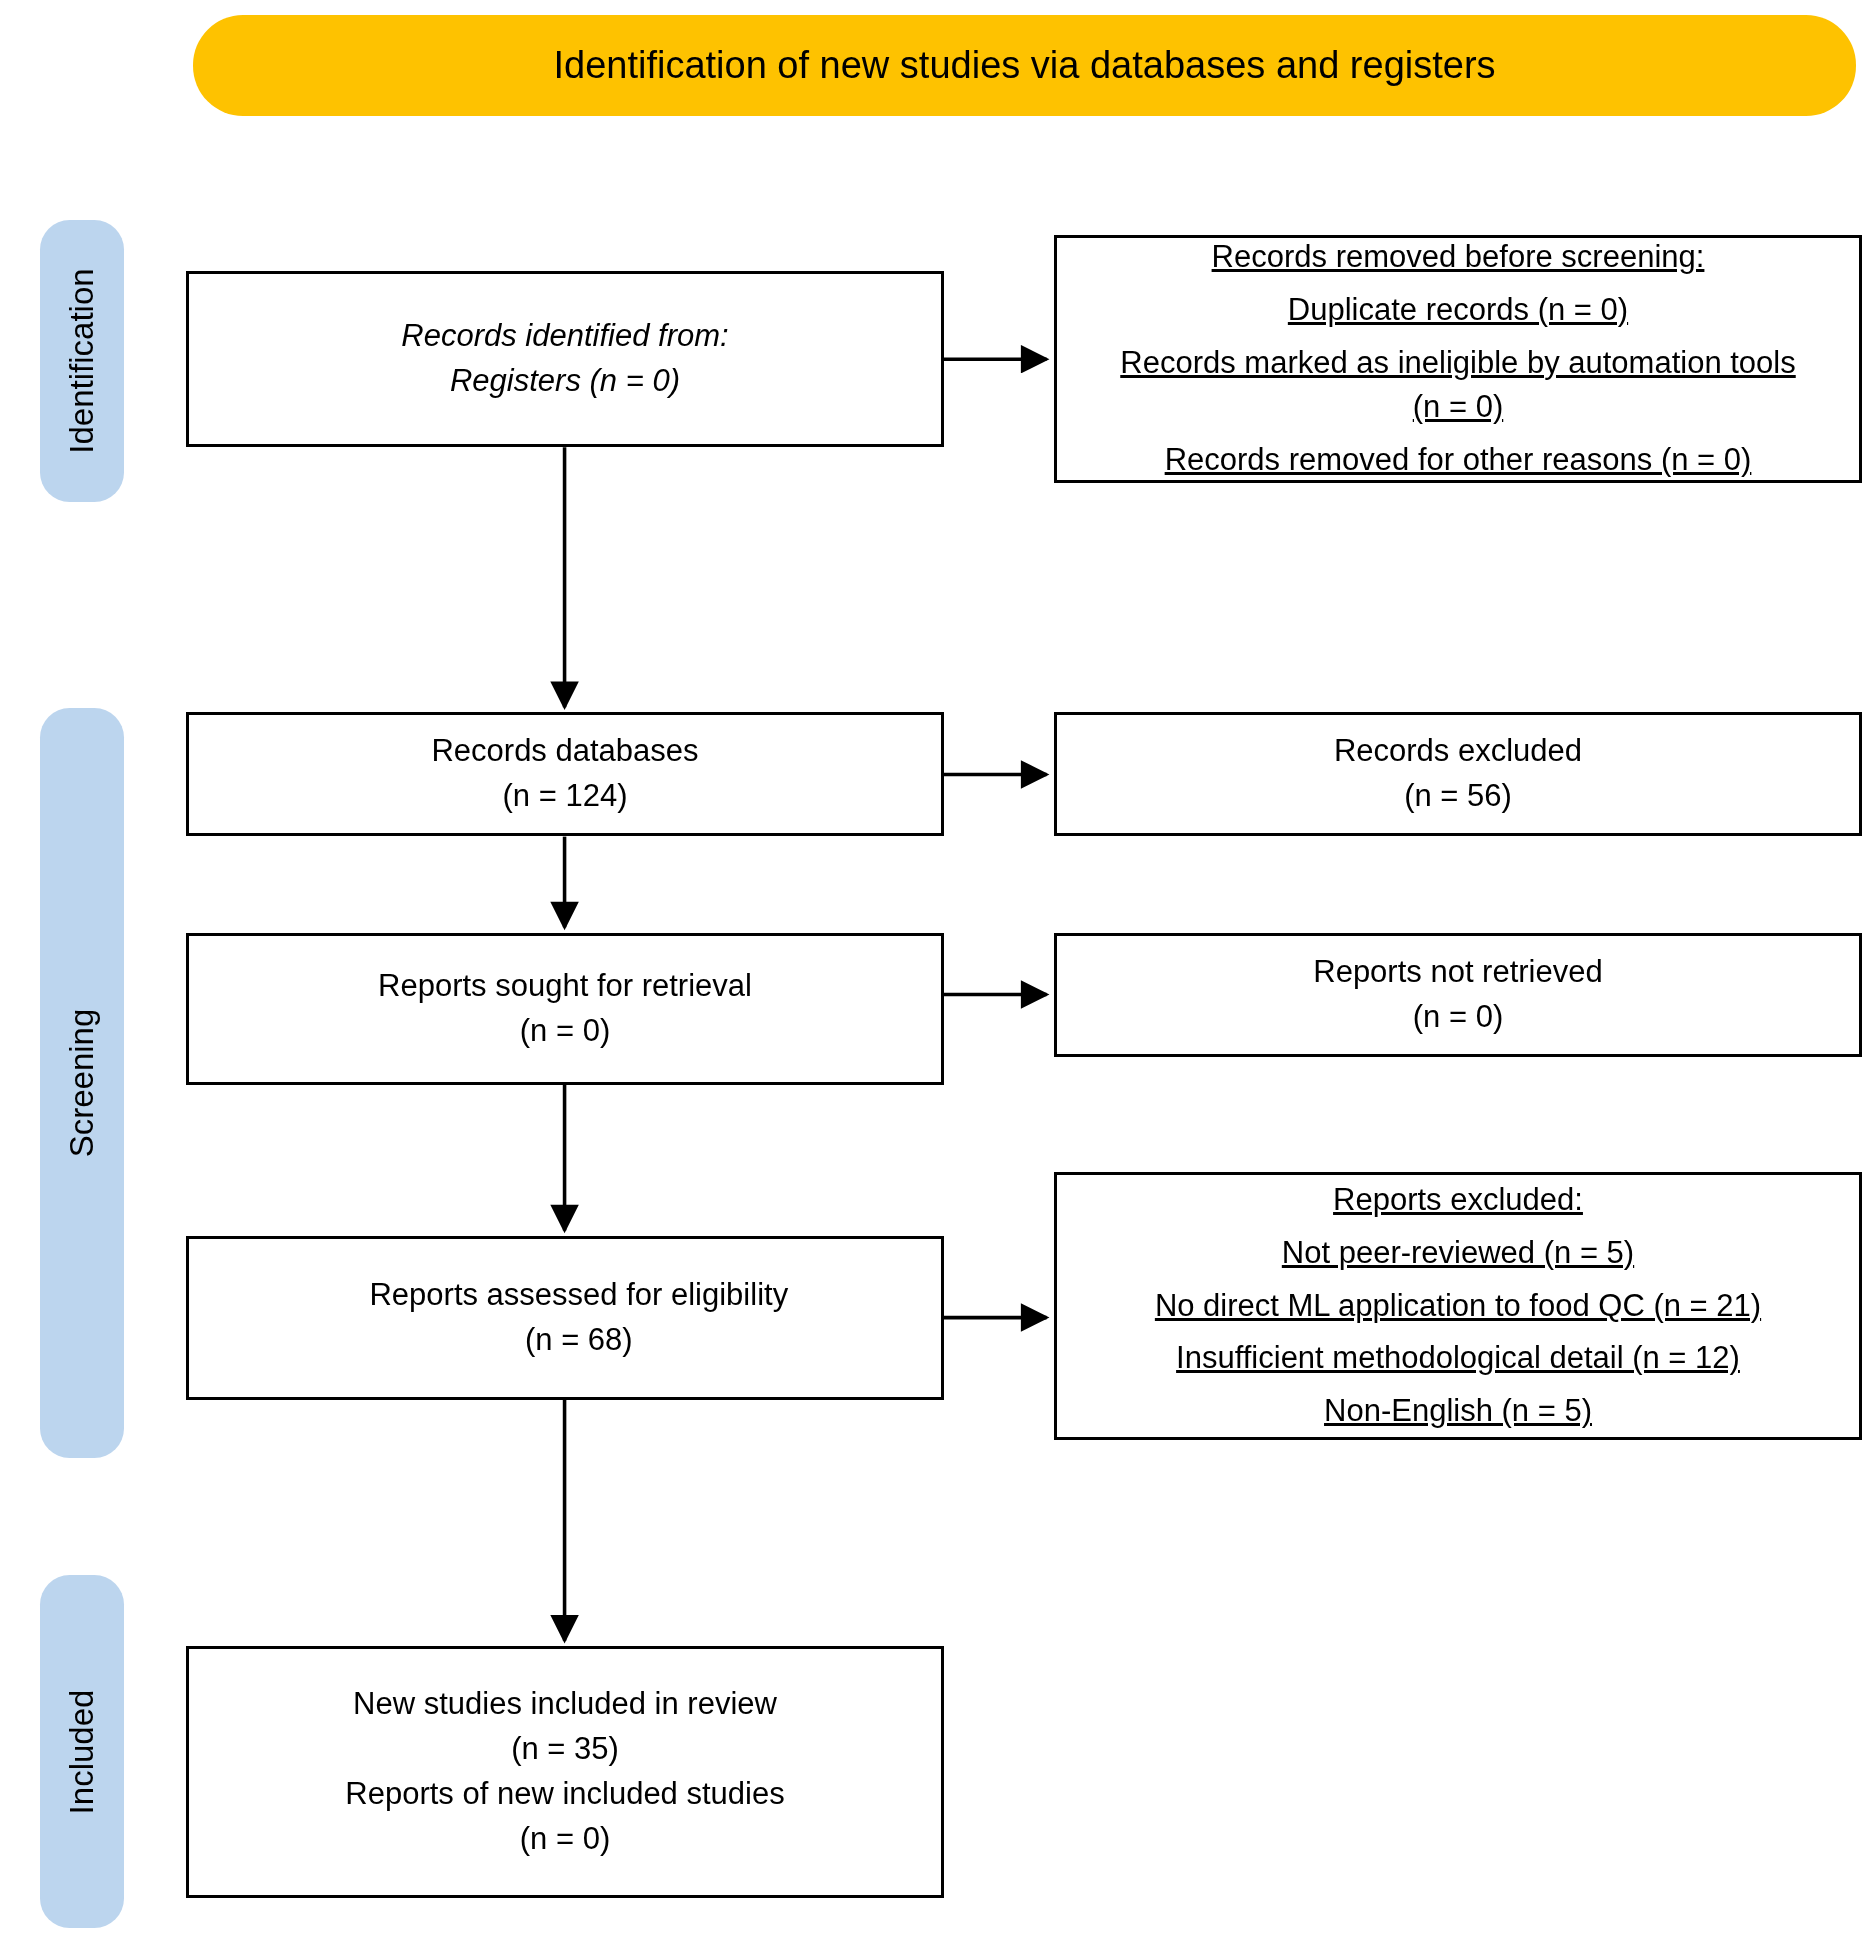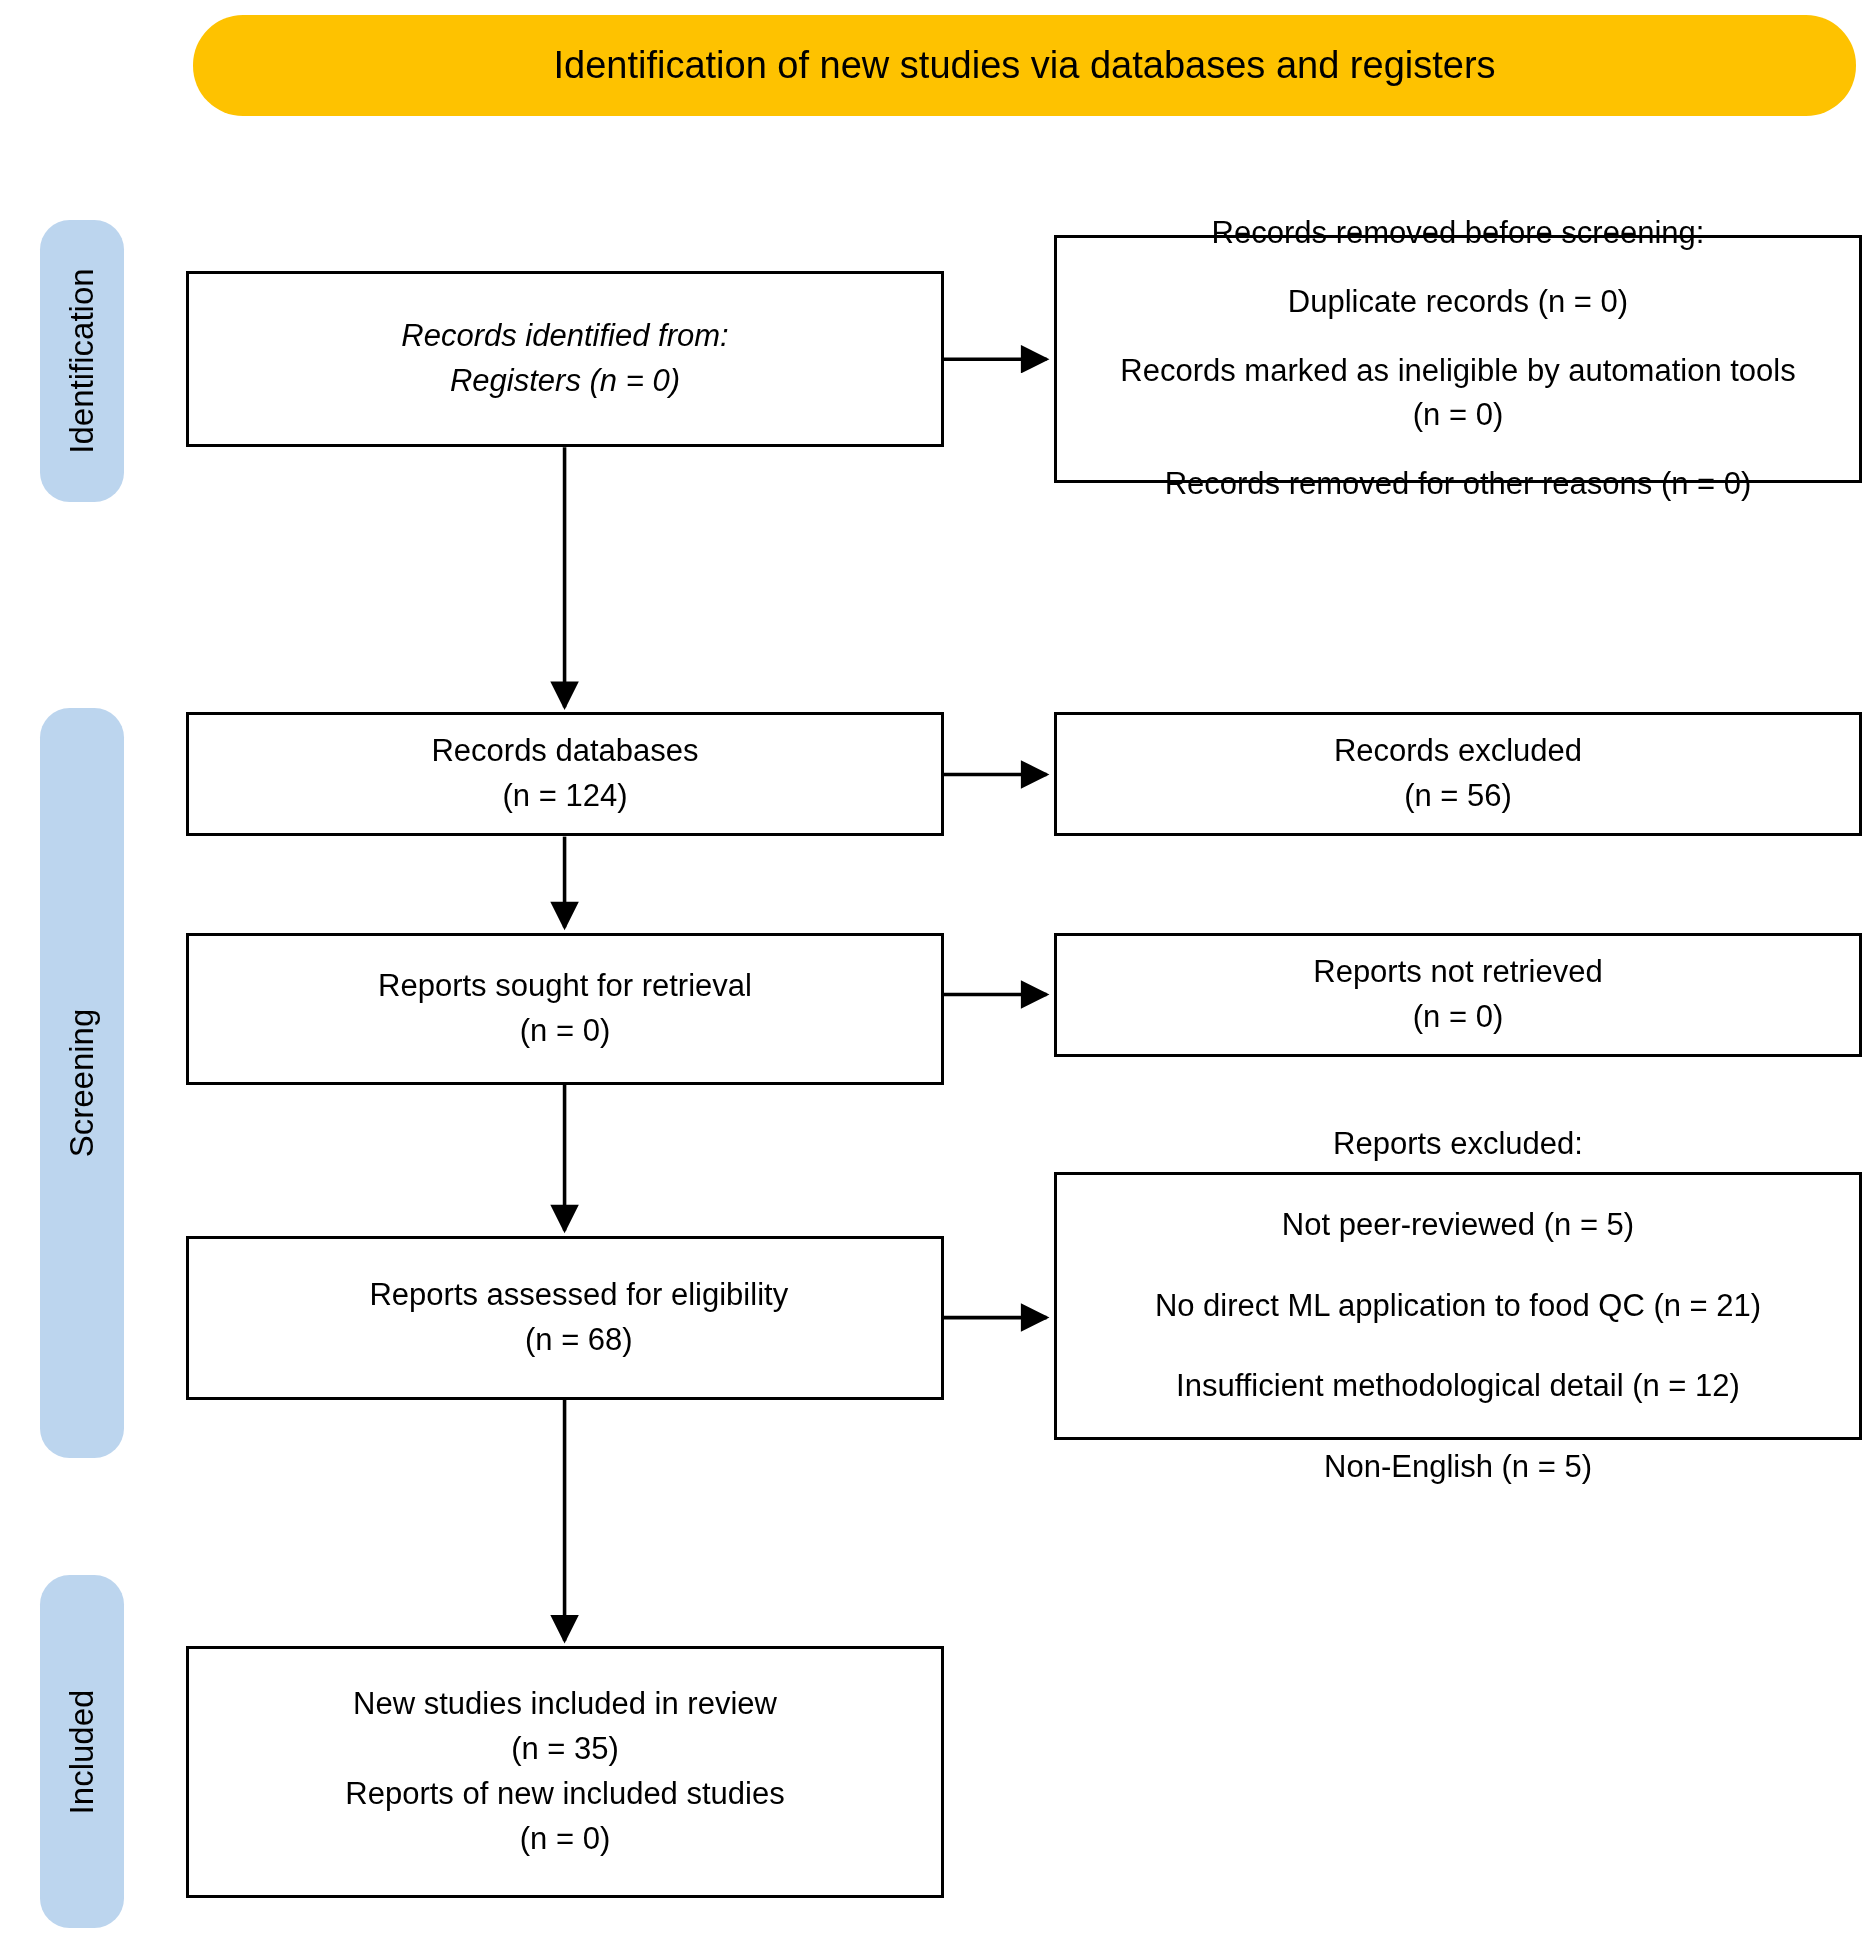--- a/index.html
+++ b/index.html
@@ -52,27 +52,27 @@
     text-align: center;
     font-size: 31px;
     line-height: 1.45;
     padding: 5.1px 20.4px;
   }
   .box .line { width: 100%; }
   .col-left  { left: 186px;  width: 758px; }
   .col-right { left: 1054px; width: 808px; }
   .box-identified { top: 271px;  height: 176px; font-style: italic; }
   .box-removed    { top: 235px;  height: 248px; }
-  .box-removed .line, .box-rexcluded .line { max-width: 703px; margin: 12px auto; width: auto; }
+  .box-removed .line, .box-rexcluded .line { max-width: 703px; margin: 4px auto; width: auto; text-decoration: underline; }
   .box-screened   { top: 712px; height: 124px; }
   .box-excluded   { top: 712px; height: 124px; }
   .box-sought     { top: 933px; height: 152px; }
   .box-notretr    { top: 933px; height: 124px; }
   .box-assessed   { top: 1236px; height: 164px; padding-left: 48px; }
-  .box-rexcluded  { top: 1172px; height: 268px; gap: 12px; }
+  .box-rexcluded  { top: 1172px; height: 268px; }
   .box-included   { top: 1646px; height: 252px; }
 </style>
 </head>
 <body>
 
 <div class="canvas">
 
   <svg class="arrows" width="1872" height="1955" viewBox="0 0 3674 3837" xmlns="http://www.w3.org/2000/svg">
     <defs>
       <marker id="ah" viewBox="0 0 10 10" refX="9" refY="5" markerWidth="10" markerHeight="8" orient="auto">

